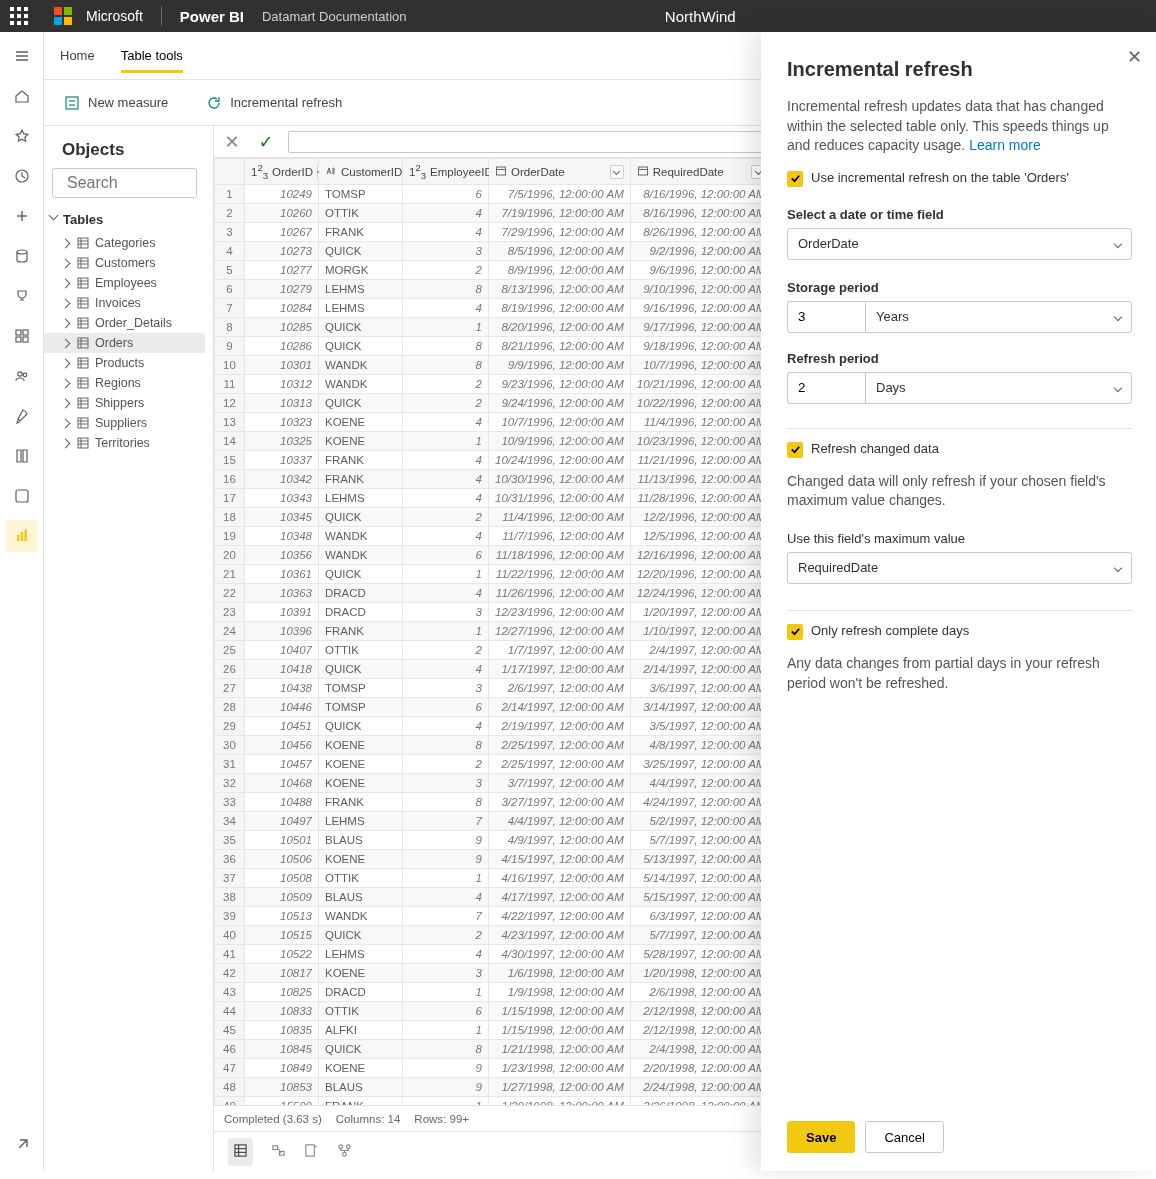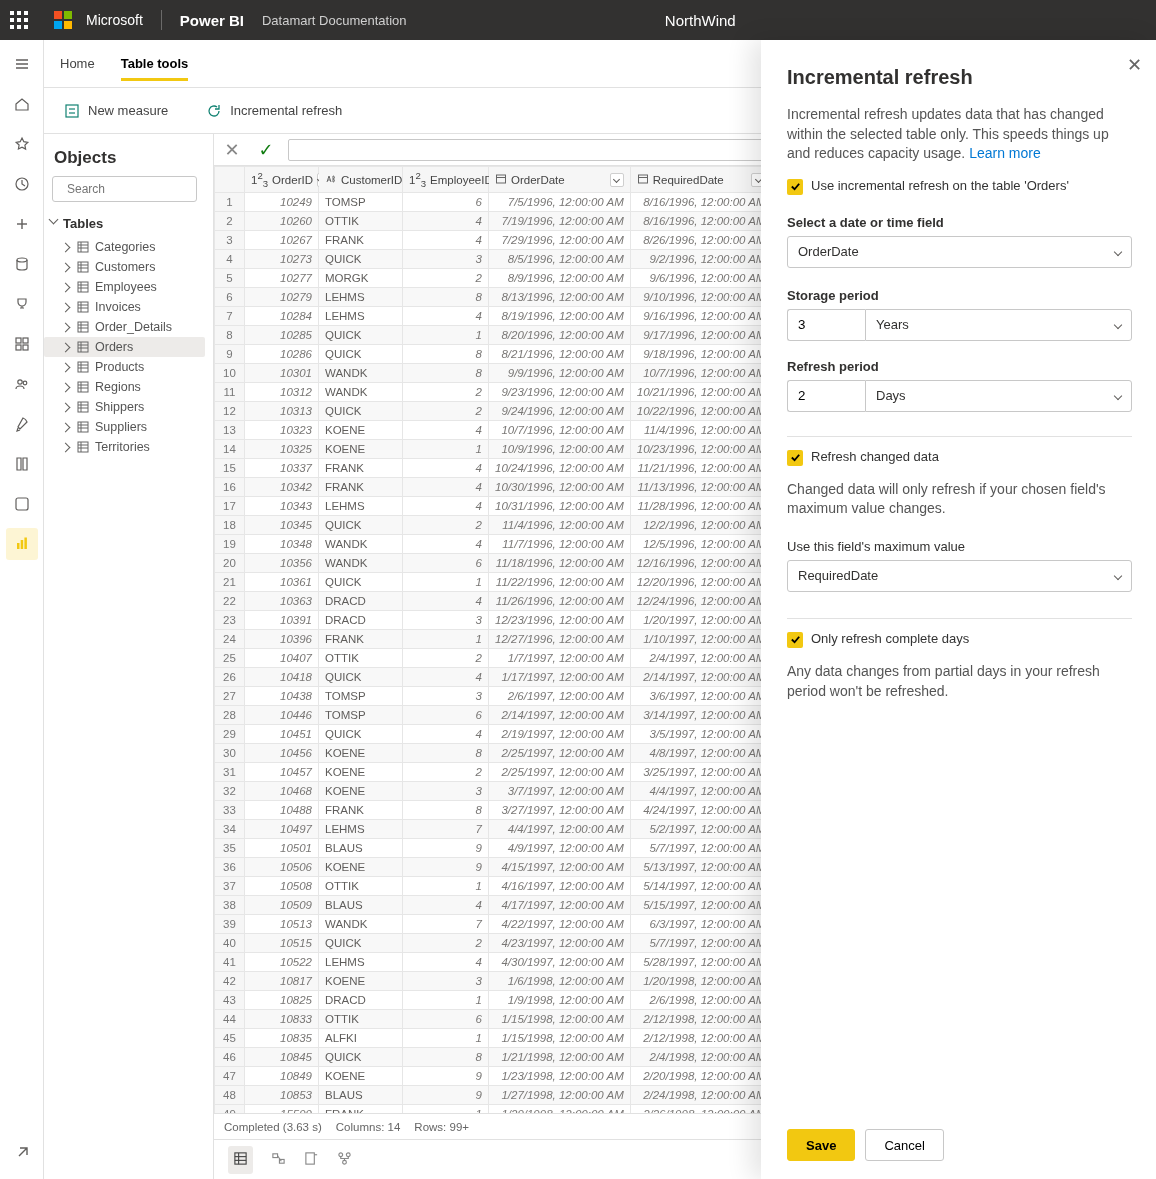--- a/index.html
+++ b/index.html
@@ -28,21 +28,21 @@
     color:var(--text);
     background:#ffffff;
     width:1156px;
     height:1179px;
     overflow:hidden;
   }
   
   .app-header{
     display:flex;
     align-items:center;
-    height:40px;
+    height:32px;
     background:var(--header-bg);
     color:var(--header-text);
     padding:0 10px;
     gap:8px;
   }
   .waffle{width:18px;height:18px;display:grid;grid-template-columns:repeat(3,4px);grid-template-rows:repeat(3,4px);gap:3px;cursor:pointer}
   .waffle span{background:#ffffff;width:4px;height:4px}
   .ms-logo{width:18px;height:18px;display:grid;grid-template-columns:1fr 1fr;grid-template-rows:1fr 1fr;gap:1.5px;margin-left:18px}
   .ms-logo span:nth-child(1){background:#f25022}
   .ms-logo span:nth-child(2){background:#7fba00}
@@ -60,34 +60,34 @@
   .rail-bottom{margin-top:auto;margin-bottom:10px;display:flex;flex-direction:column;gap:8px;align-items:center}
   .rail-icon{width:32px;height:32px;display:flex;align-items:center;justify-content:center;color:#605e5c;border-radius:3px;cursor:pointer}
   .rail-icon.active{background:rgba(242,200,17,.18)}
   .rail-icon svg{width:16px;height:16px}
 
   .main{flex:1;display:flex;flex-direction:column;min-width:0}
 
   
   .tabs{display:flex;align-items:center;height:48px;padding:0 16px;gap:26px;border-bottom:1px solid var(--border);background:#ffffff}
   .tab{font-size:13px;color:#444;padding:10px 0;cursor:pointer}
-  .tab.active{font-weight:700;color:#000;border-bottom:3px solid var(--accent);padding-bottom:7px}
+  .tab.active{font-weight:400;color:#000;border-bottom:3px solid var(--accent);padding-bottom:7px}
 
   
   .ribbon{display:flex;align-items:center;height:46px;padding:0 12px;gap:22px;background:#ffffff;border-bottom:1px solid var(--border)}
   .ribbon-btn{display:flex;align-items:center;gap:8px;color:#444;cursor:pointer;padding:6px 8px;border-radius:3px}
   .ribbon-btn svg{width:16px;height:16px;color:#118272}
 
   
   .workspace{flex:1;display:flex;min-height:0;background:#ffffff}
   .objects{width:170px;border-right:1px solid var(--border);padding:6px 8px 6px 0;display:flex;flex-direction:column}
-  .objects h2{font-size:17px;font-weight:600;margin:8px 10px}
+  .objects h2{font-size:17px;font-weight:600;margin:8px 18px}
   .search{display:flex;align-items:center;border:1px solid var(--border-strong);border-radius:3px;margin:0 8px 10px 8px;padding:4px 6px;color:#888}
   .search svg{width:14px;height:14px;margin-right:6px}
-  .search input{border:none;outline:none;font-size:12px;flex:1;color:#a21caf;background:transparent}
+  .search input{border:none;outline:none;font-size:16px;flex:1;color:#a21caf;background:transparent}
   .tree-heading{display:flex;align-items:flex-start;gap:6px;font-weight:600;font-size:13px;padding:4px 6px;cursor:pointer}
   .chev{display:inline-block;border:solid #605e5c;border-width:0 1.5px 1.5px 0;padding:3px}
   .chev.right{transform:rotate(-45deg)}
   .chev.down{transform:rotate(45deg)}
   .tree{list-style:none;margin:2px 0 0 0;padding:0}
   .tree li{display:flex;align-items:center;gap:6px;padding:3px 4px 3px 18px;color:#555;cursor:pointer;border-radius:2px;font-size:12.5px}
   .tree li.selected{background:#edebe9}
   .tree li .chev{margin-right:2px}
   .tbl-ic{width:12px;height:12px;flex:0 0 12px}
 

